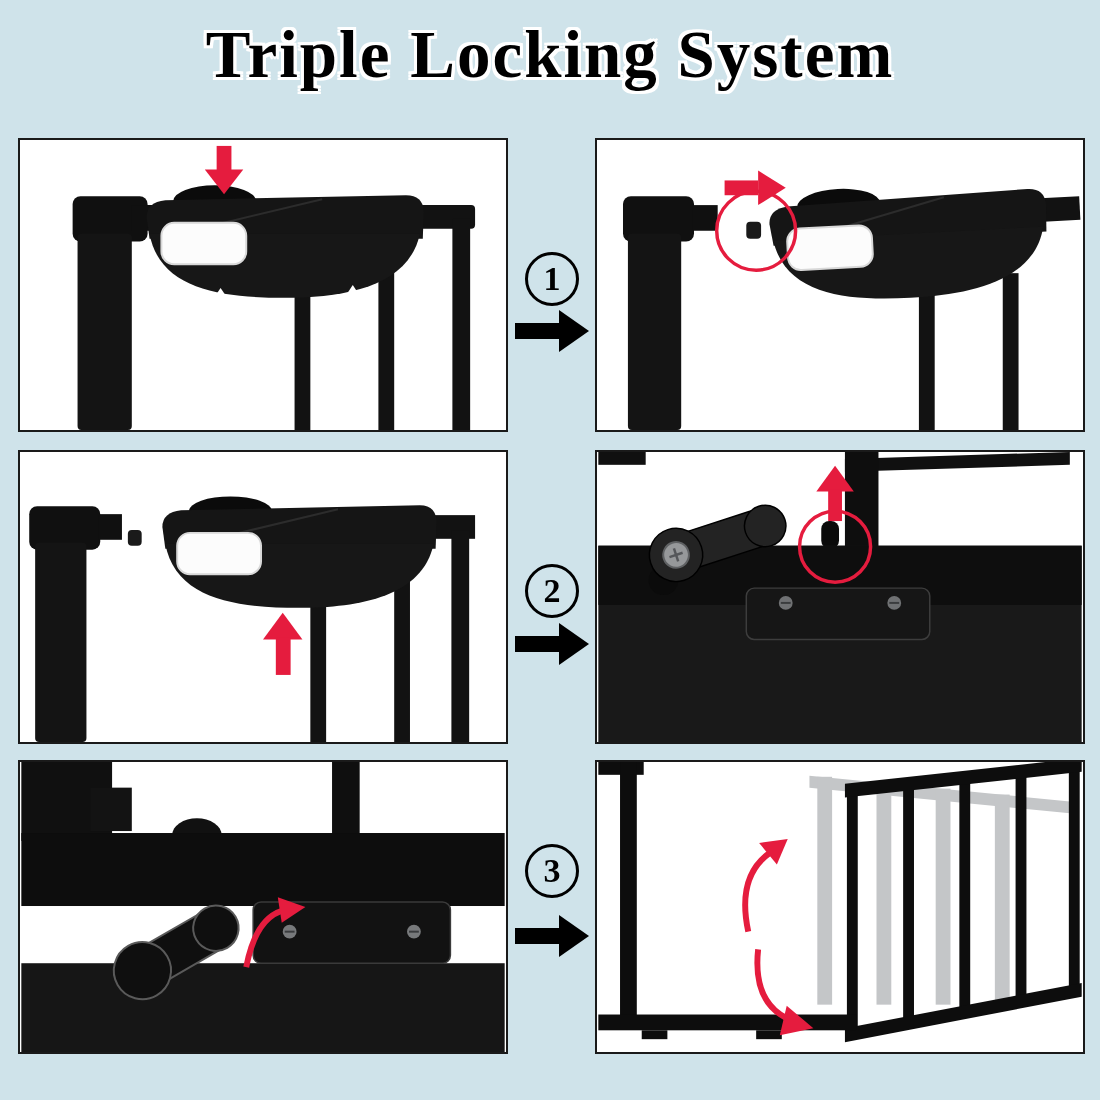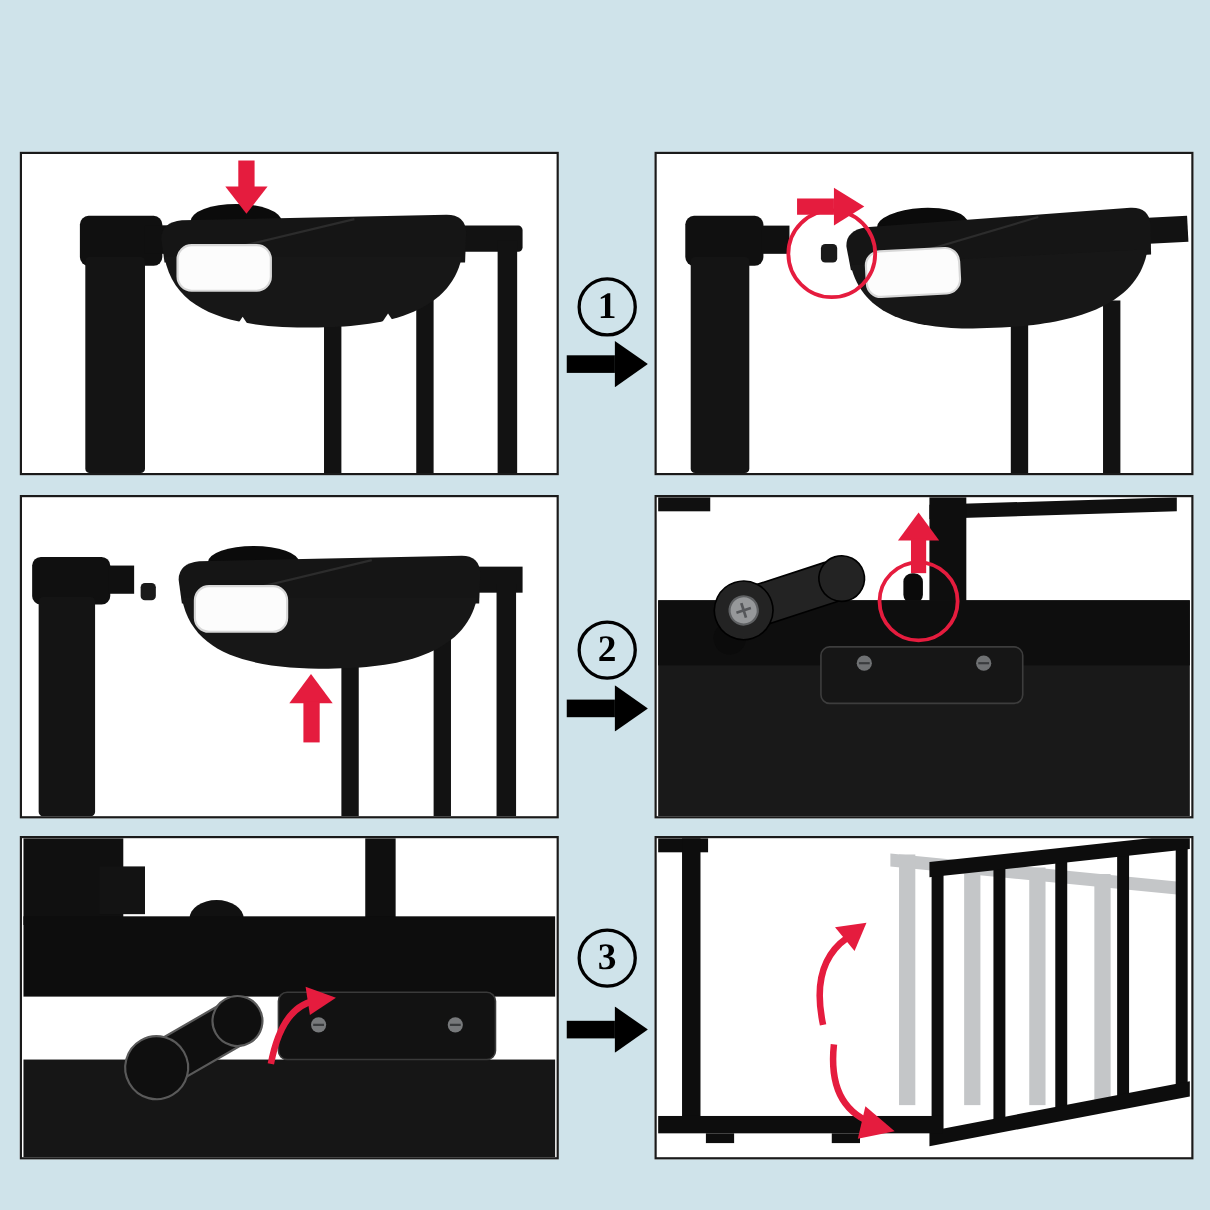--- a/index.html
+++ b/index.html
@@ -38,20 +38,21 @@
   }
   .n1{top:252px;} .n2{top:564px;} .n3{top:844px;}
   .stagearrow{position:absolute;left:515px;width:74px;height:42px;}
   .a1{top:310px;} .a2{top:623px;} .a3{top:915px;}
 </style>
 </head>
 <body>
 
 <div class="poster">
 
+  <h1 class="title">Triple Locking System</h1>
 
   <div class="panel p1l">
     <svg viewBox="0 0 490 294">
       <g>
         <rect x="100" y="66" width="360" height="24" rx="4" fill="#121212"></rect>
         <rect x="437" y="80" width="18" height="214" fill="#121212"></rect>
         <rect x="277" y="130" width="16" height="164" fill="#121212"></rect>
         <rect x="362" y="130" width="16" height="164" fill="#121212"></rect>
         <rect x="52" y="57" width="76" height="46" rx="8" fill="#101010"></rect>
         <rect x="57" y="95" width="55" height="199" rx="4" fill="#141414"></rect>

